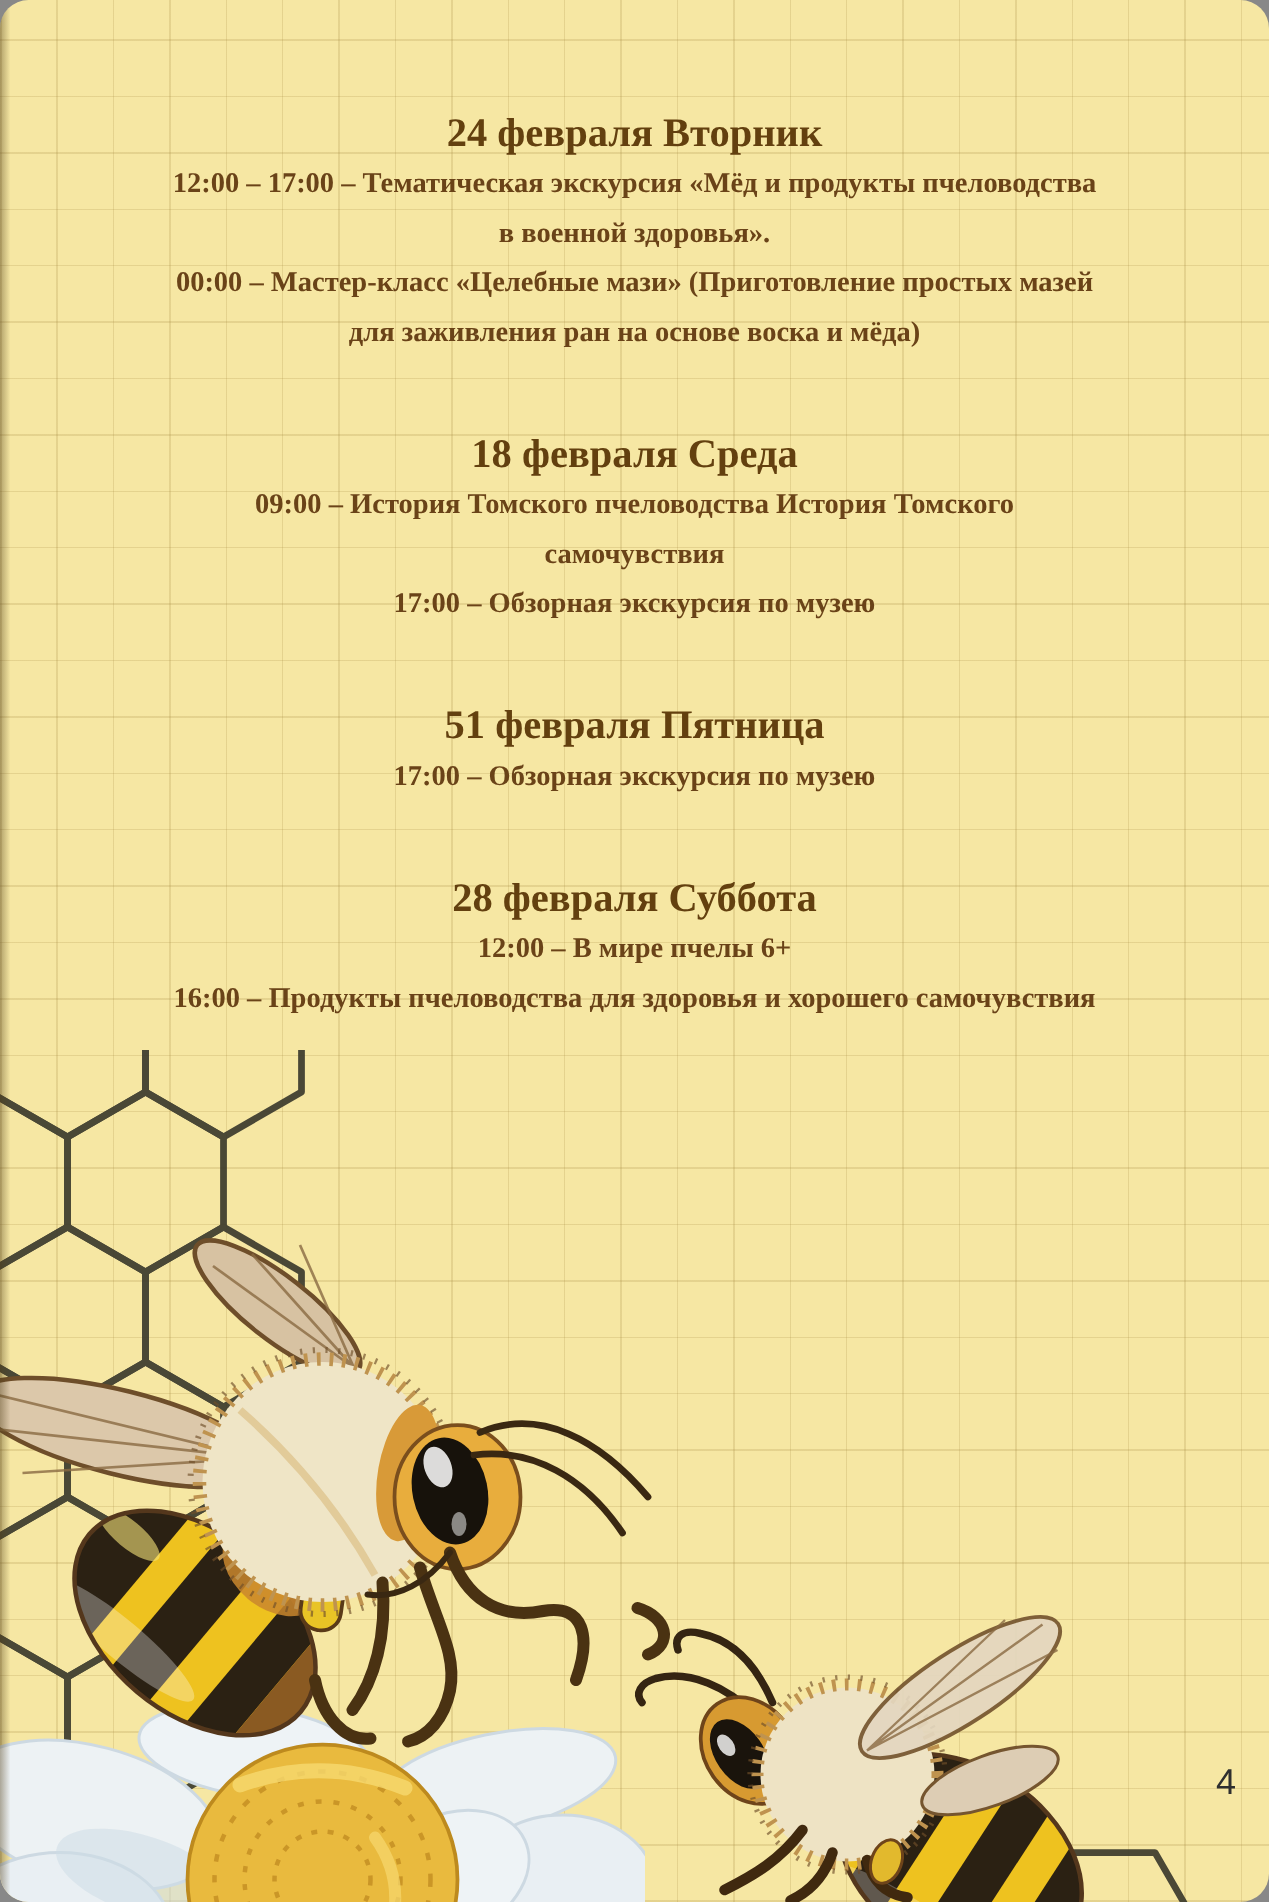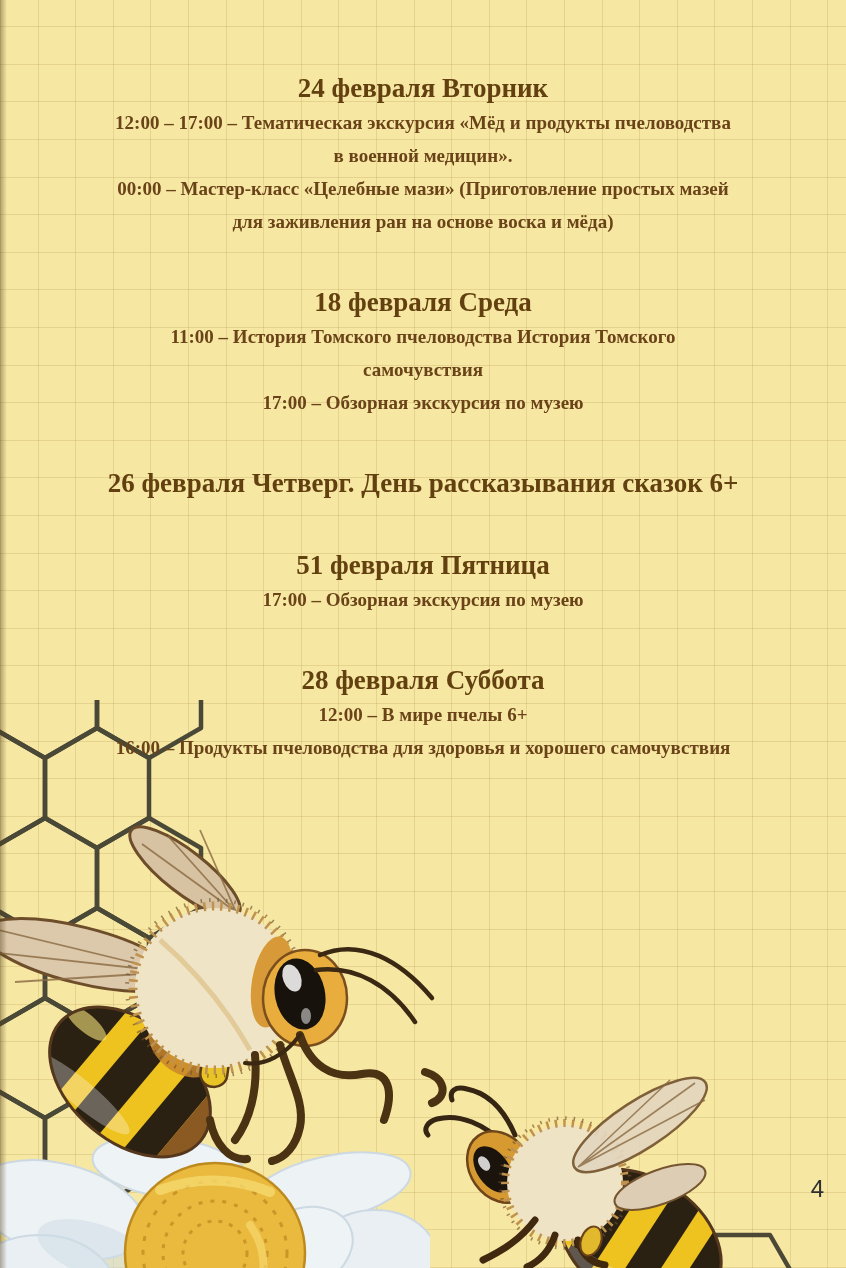--- a/index.html
+++ b/index.html
@@ -3,20 +3,21 @@
 <meta charset="utf-8">
 <style>
   html,body{margin:0;padding:0;background:#888;}
   .page{
     position:relative;width:846px;height:1268px;overflow:hidden;
     background:
       repeating-linear-gradient(90deg, rgba(166,138,66,.22) 0 1px, transparent 1px 37.6px),
       repeating-linear-gradient(0deg, rgba(166,138,66,.22) 0 1px, transparent 1px 37.6px),
       #f6e7a3;
     font-family:"Liberation Serif","DejaVu Serif",serif;
+    border-radius:19px;
   }
   .page::after{
     content:"";position:absolute;left:0;top:0;bottom:0;width:7px;
     background:linear-gradient(90deg,rgba(80,62,24,.42),rgba(80,62,24,0));
     pointer-events:none;z-index:9;
   }
   .deco{position:absolute;pointer-events:none;}
   .hc{z-index:1;left:0;top:0;}
   .flower{z-index:3;left:0;top:1130px;}
   .bee1{z-index:4;left:0;top:820px;}
@@ -63,34 +64,33 @@
     <g fill="none" stroke="#3c3b2d" stroke-width="4.5" stroke-linejoin="round" opacity="0.92">
       <polygon points="710,1235 770,1235 800,1287 770,1339 710,1339 680,1287"></polygon>
     </g>
   </svg>
 
   <main class="content">
 
     <section class="day-block">
       <h2 class="day-title">24 февраля Вторник</h2>
       <div class="day-line">12:00 – 17:00 – Тематическая экскурсия «Мёд и продукты пчеловодства</div>
-      <div class="day-line">в военной медицин».</div>
+      <div class="day-line">в военной здоровья».</div>
       <div class="day-line">00:00 – Мастер-класс «Целебные мази» (Приготовление простых мазей</div>
       <div class="day-line">для заживления ран на основе воска и мёда)</div>
     </section>
 
     <section class="day-block">
       <h2 class="day-title">18 февраля Среда</h2>
-      <div class="day-line">11:00 – История Томского пчеловодства История Томского</div>
+      <div class="day-line">09:00 – История Томского пчеловодства История Томского</div>
       <div class="day-line">самочувствия</div>
       <div class="day-line">17:00 – Обзорная экскурсия по музею</div>
     </section>
 
     <section class="day-block">
-      <h2 class="day-title">26 февраля Четверг. День рассказывания сказок 6+</h2>
     </section>
 
     <section class="day-block">
       <h2 class="day-title">51 февраля Пятница</h2>
       <div class="day-line">17:00 – Обзорная экскурсия по музею</div>
     </section>
 
     <section class="day-block">
       <h2 class="day-title">28 февраля Суббота</h2>
       <div class="day-line">12:00 – В мире пчелы 6+</div>

